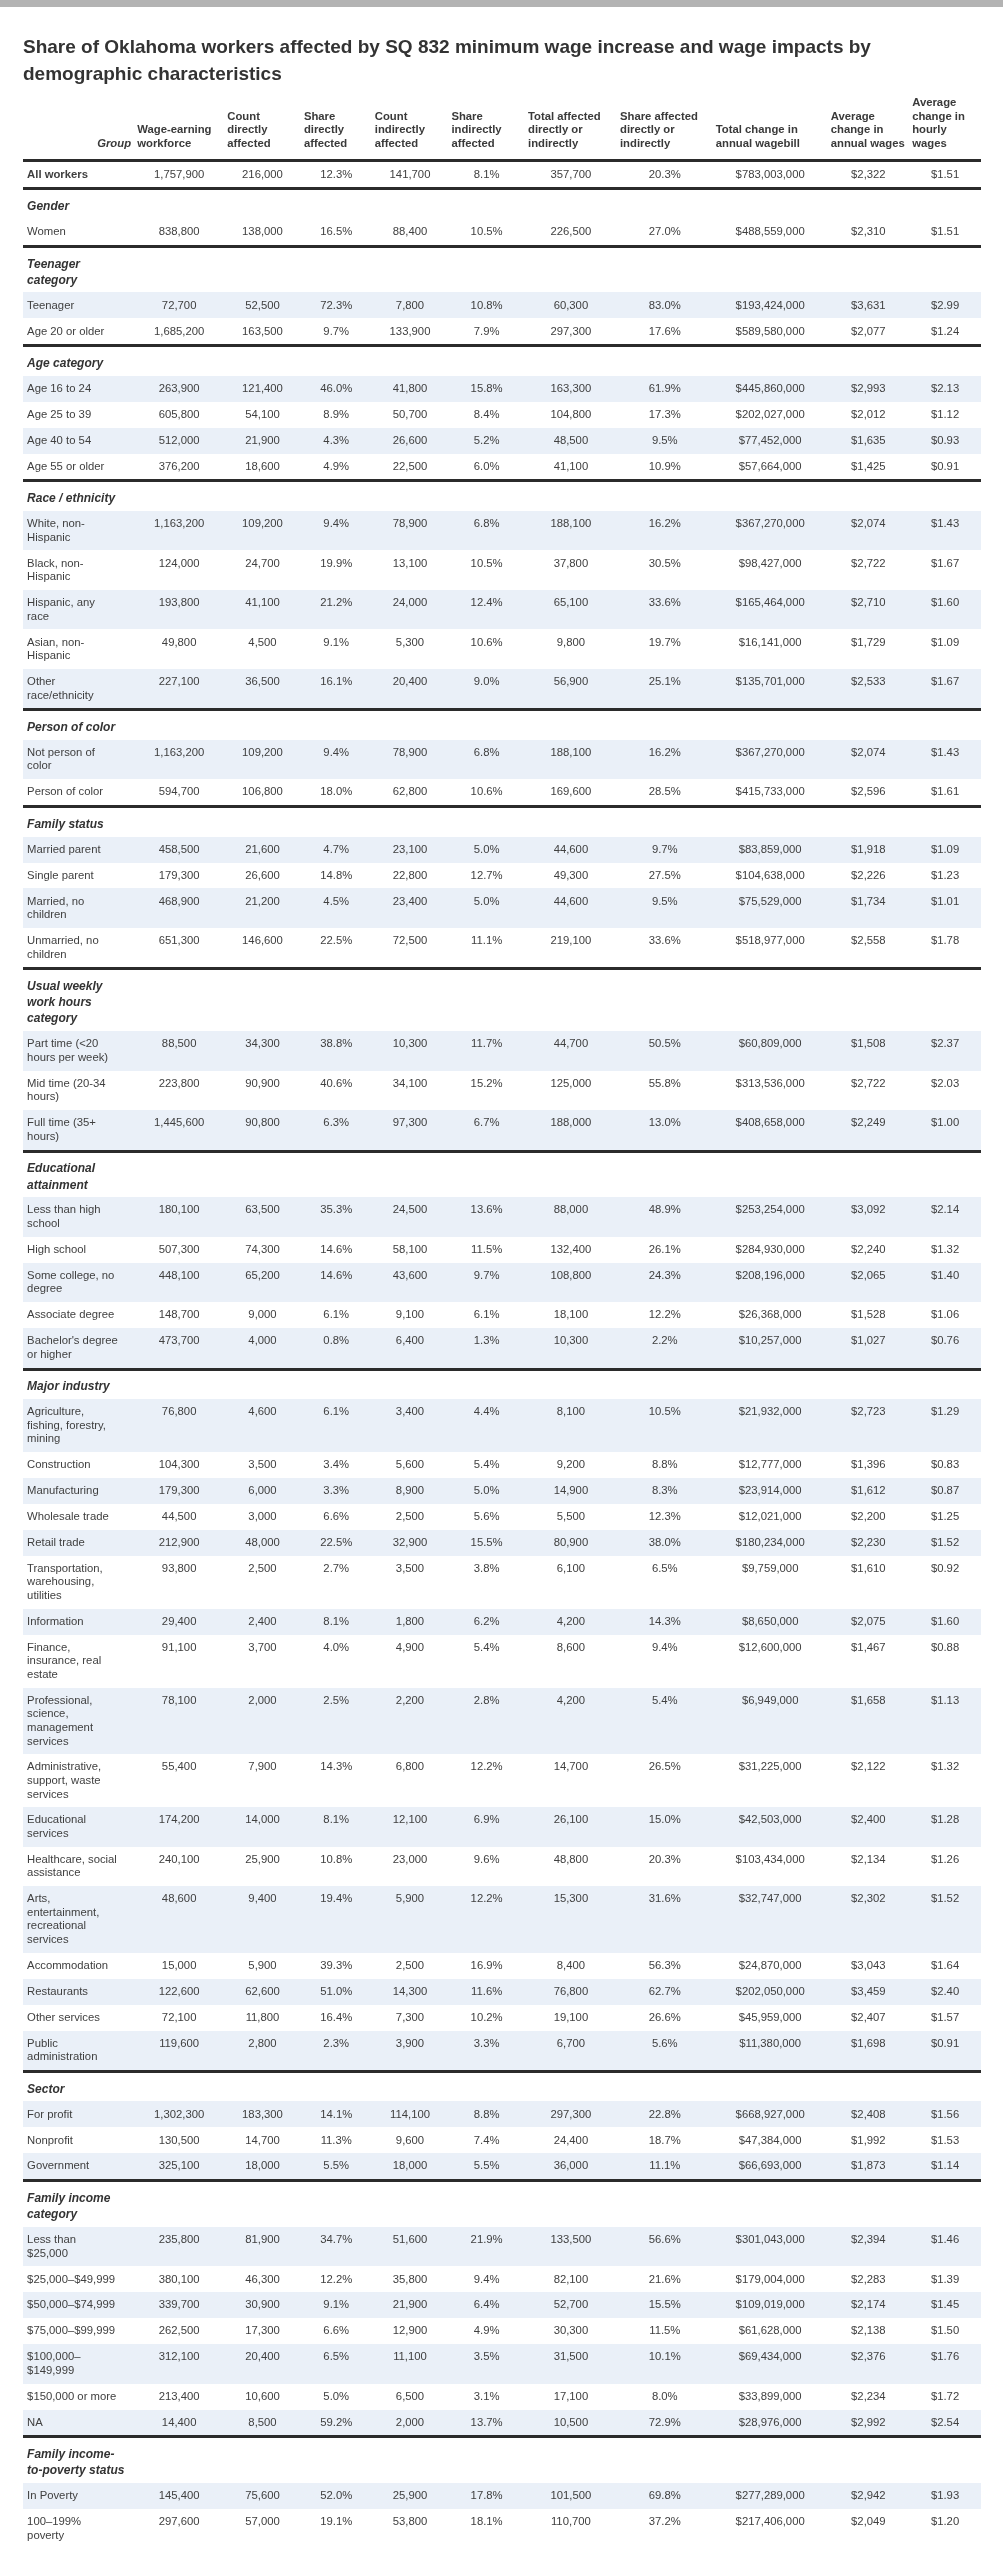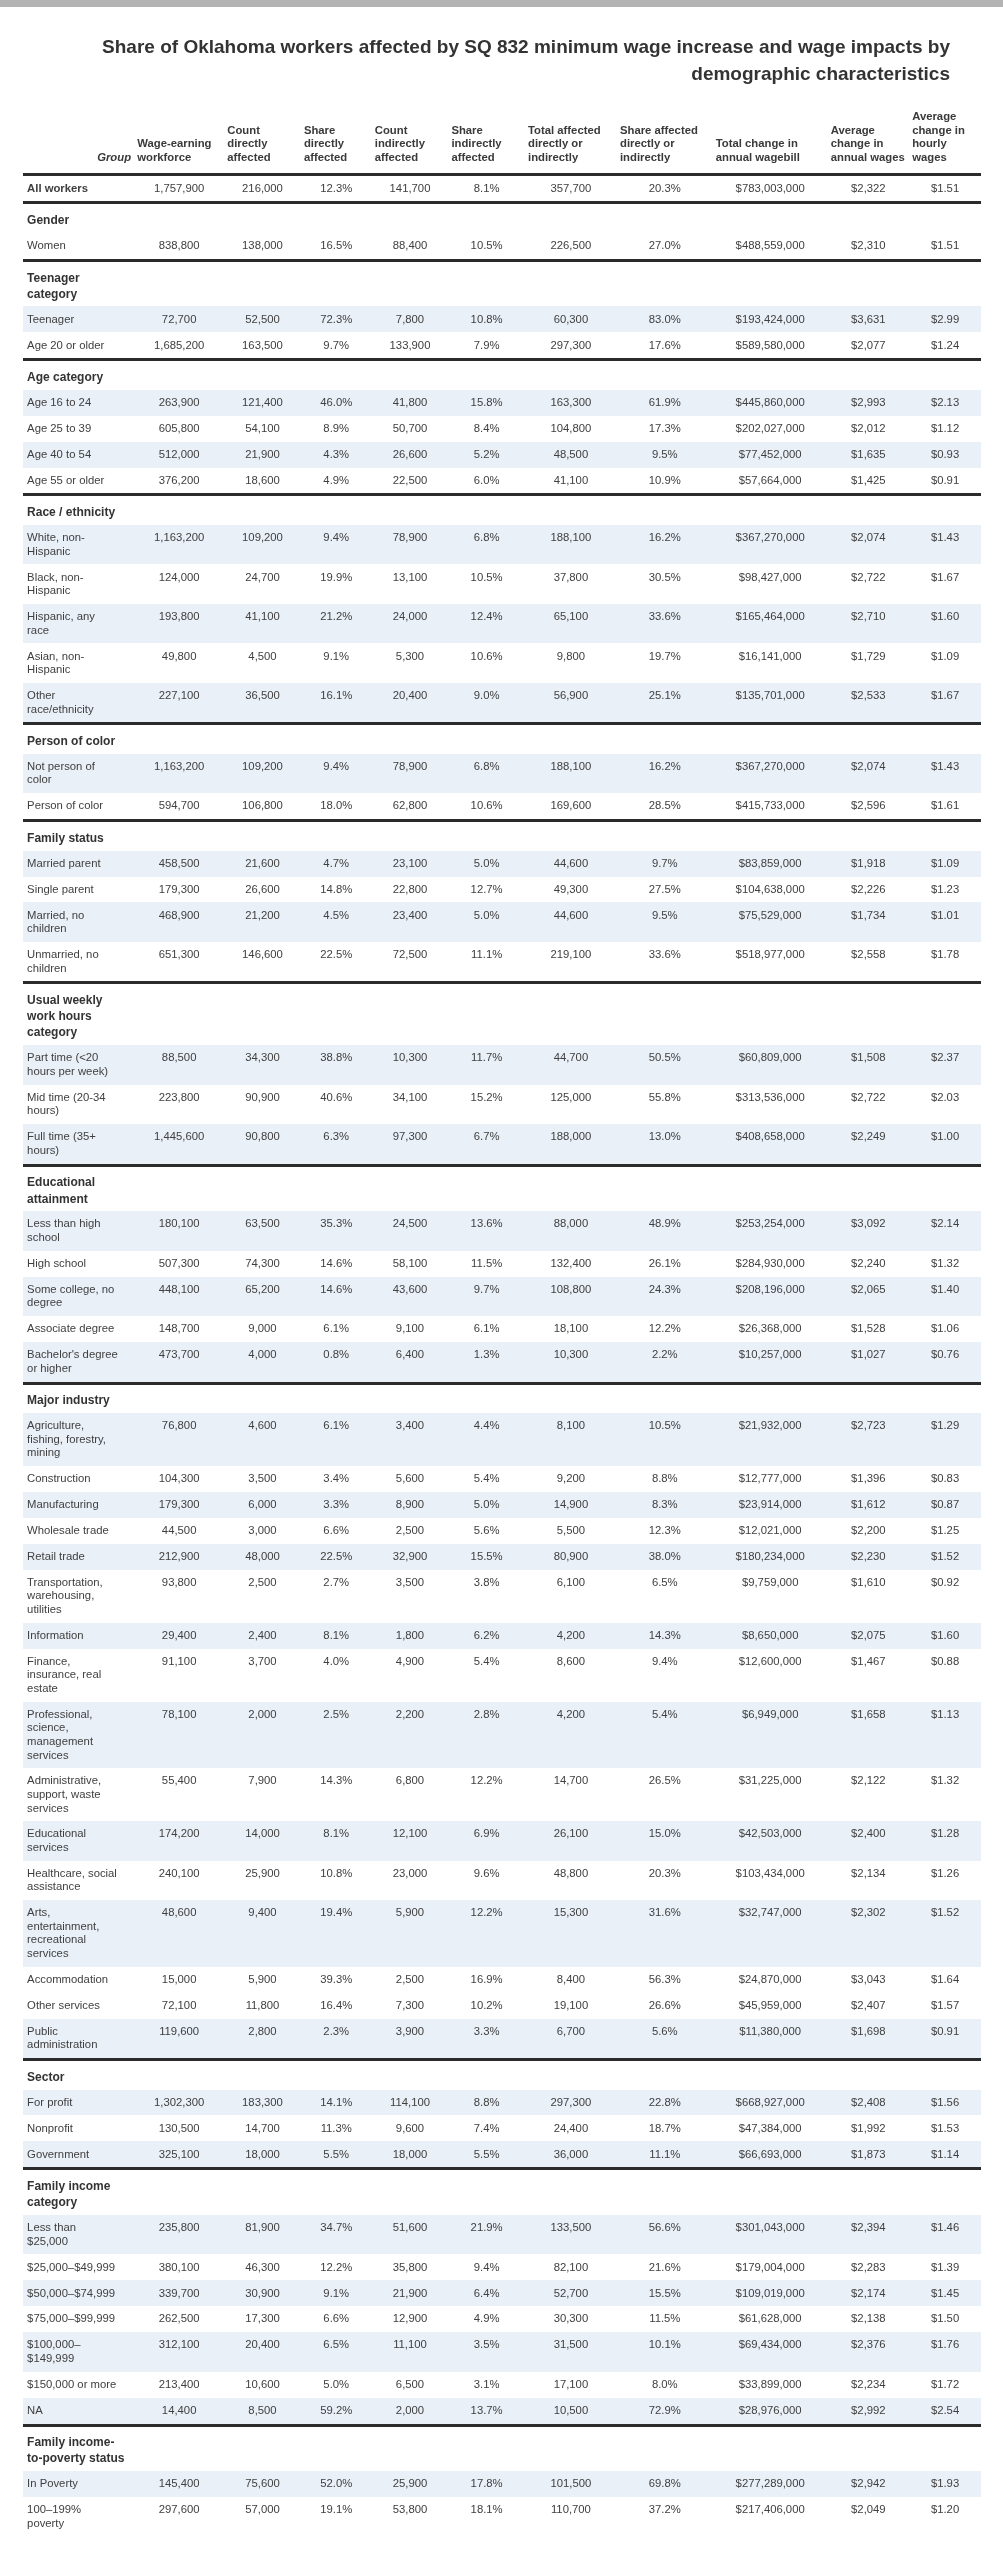--- a/index.html
+++ b/index.html
@@ -12,27 +12,26 @@
   html,body{margin:0;padding:0;background:#ffffff;}
   body{
     width:1004px;
     font-family:"Liberation Sans","DejaVu Sans",sans-serif;
     color:var(--text);
     position:relative;
   }
   .gray-bar{width:100%;height:7.2px;background:var(--bar);}
   .content{padding:0 23px;}
   h1.title{
-    margin:27px 0 22px 0;
+    margin:27px 0 8px 0;
     font-size:19px;
     line-height:1.42;
     font-weight:700;
     color:#333333;
     max-width:927px;
-    text-align:right;
   }
   table.demo{
     width:100%;
     border-collapse:collapse;
     table-layout:fixed;
   }
   thead th{
     font-size:11.3px;
     font-weight:700;
     color:#3a3a3a;
@@ -47,21 +46,21 @@
     font-size:11.3px;
     line-height:1.2;
     padding:6.2px 3.1px;
     vertical-align:top;
   }
   td.num-cell{text-align:center;white-space:nowrap;}
   td.group-cell{padding-left:4.1px;}
   .group-inner{max-width:92px;}
   tr.stripe{background:var(--stripe);}
   tr.section-end{border-bottom:3.6px solid var(--rule);margin-top:20px;}
-  tr.category-row td{padding:7.7px 3.1px 4.6px 4.1px;}
+  tr.category-row td{padding:7.7px 3.1px 4.6px 4.1px;font-style:italic;}
   .category-label{
     font-weight:700;
     color:#333333;
     font-size:12px;
     line-height:1.35;
     max-width:101px;
   }
   tr.first-section .group-inner{font-weight:700;}
 </style>
 </head>
@@ -755,20 +754,35 @@
           <td class="num-cell">5,900</td>
           <td class="num-cell">39.3%</td>
           <td class="num-cell">2,500</td>
           <td class="num-cell">16.9%</td>
           <td class="num-cell">8,400</td>
           <td class="num-cell">56.3%</td>
           <td class="num-cell">$24,870,000</td>
           <td class="num-cell">$3,043</td>
           <td class="num-cell">$1.64</td>
         </tr>
+        <tr class="data-row stripe">
+          <td class="group-cell">
+            <div class="group-inner">Restaurants</div>
+          </td>
+          <td class="num-cell">122,600</td>
+          <td class="num-cell">62,600</td>
+          <td class="num-cell">51.0%</td>
+          <td class="num-cell">14,300</td>
+          <td class="num-cell">11.6%</td>
+          <td class="num-cell">76,800</td>
+          <td class="num-cell">62.7%</td>
+          <td class="num-cell">$202,050,000</td>
+          <td class="num-cell">$3,459</td>
+          <td class="num-cell">$2.40</td>
+        </tr>
         <tr class="data-row">
           <td class="group-cell">
             <div class="group-inner">Other services</div>
           </td>
           <td class="num-cell">72,100</td>
           <td class="num-cell">11,800</td>
           <td class="num-cell">16.4%</td>
           <td class="num-cell">7,300</td>
           <td class="num-cell">10.2%</td>
           <td class="num-cell">19,100</td>

